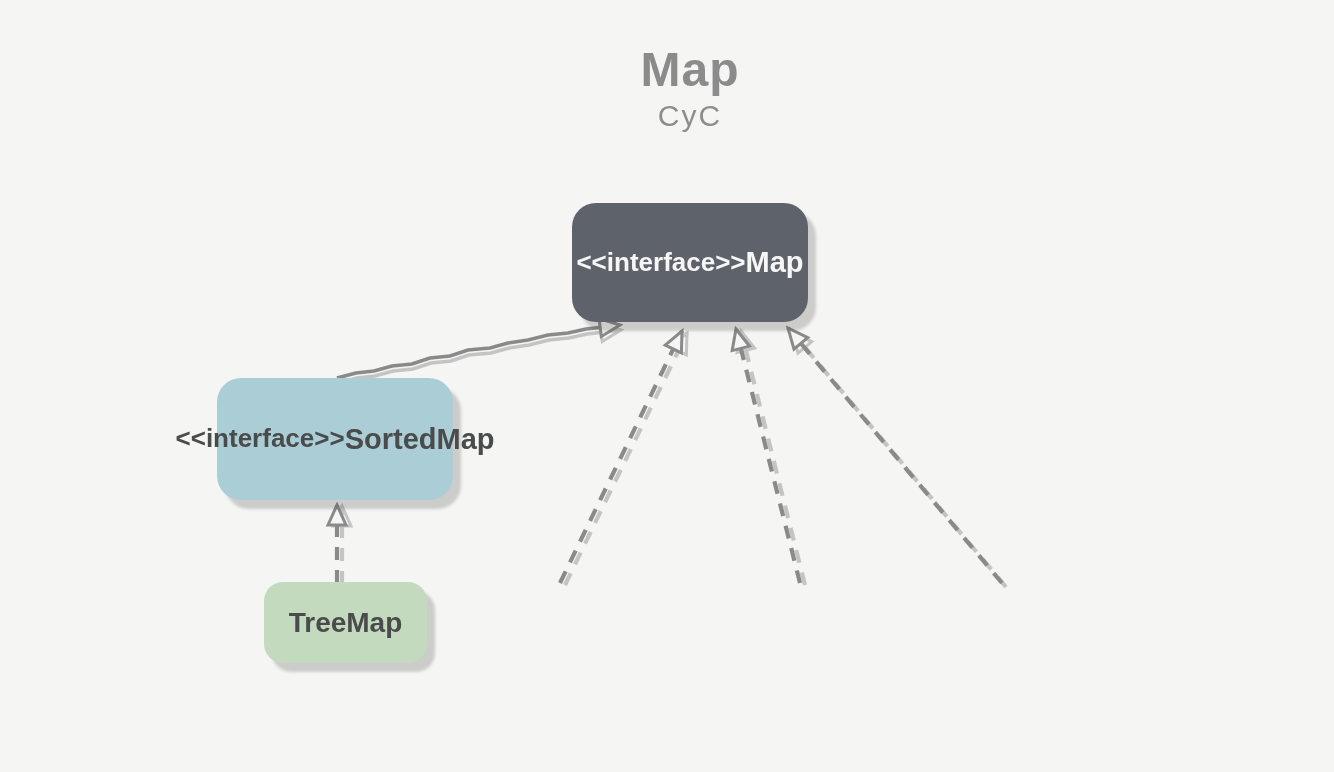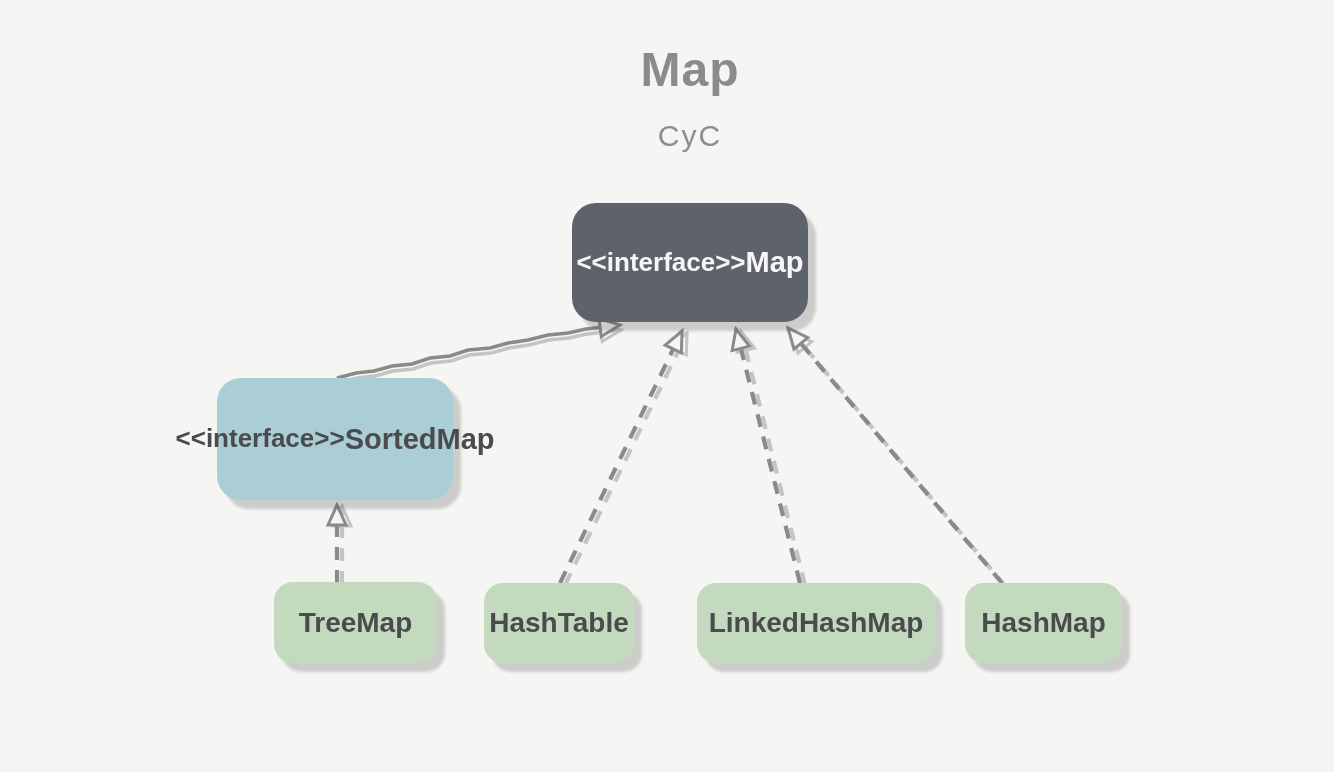--- a/index.html
+++ b/index.html
@@ -8,21 +8,21 @@
     --node-blue:#abced6; --node-green:#c3dabe; --node-text:#4a4b4c;
     --edge-dark:#8a8a8a; --edge-light:#c4c4c4;
   }
   *{box-sizing:border-box;margin:0;padding:0}
   html,body{width:1334px;height:772px;background:var(--bg);overflow:hidden;
     font-family:"Liberation Sans", sans-serif;}
   .stage{position:relative;width:1154px;height:772px;background:var(--bg)}
 
   .header{position:absolute;left:356px;top:42px;width:668px;text-align:center;z-index:3}
   .title{font-size:48px;font-weight:bold;color:var(--title-text);letter-spacing:1px}
-  .subtitle{margin-top:22px;font-size:30px;color:var(--subtitle-text);letter-spacing:2px}
+  .subtitle{margin-top:2px;font-size:30px;color:var(--subtitle-text);letter-spacing:2px}
 
   svg.edges{position:absolute;left:0;top:0;z-index:1}
   .edge-main{fill:none;stroke:var(--edge-dark);stroke-width:4.2}
   .edge-shadow{fill:none;stroke:var(--edge-light);stroke-width:4.2}
   .dash{stroke-dasharray:13 10}
   .wavy{stroke-width:3.6}
   .head-dark{fill:var(--bg);stroke:var(--edge-dark);stroke-width:3;stroke-linejoin:miter}
   .head-light{fill:none;stroke:var(--edge-light);stroke-width:3;stroke-linejoin:miter}
 
   .node{position:absolute;z-index:2;display:flex;flex-direction:row;justify-content:center;
@@ -75,29 +75,20 @@
   <div class="node dark" style="left:572px;top:203px;width:236px;height:119px">
     <div class="stereotype">&lt;&lt;interface&gt;&gt;</div>
     <div class="node-name">Map</div>
   </div>
 
   <div class="node blue" style="left:217px;top:378px;width:236px;height:122px">
     <div class="stereotype">&lt;&lt;interface&gt;&gt;</div>
     <div class="node-name">SortedMap</div>
   </div>
 
-  <div class="node green" style="left:274px;top:582px;width:163px;height:81px">
+  <div class="node green" style="left:264px;top:582px;width:163px;height:81px">
     <div class="node-name">TreeMap</div>
   </div>
 
-  <div class="node green" style="left:484px;top:583px;width:150px;height:80px">
-    <div class="node-name">HashTable</div>
-  </div>
 
-  <div class="node green" style="left:697px;top:583px;width:238px;height:80px">
-    <div class="node-name">LinkedHashMap</div>
-  </div>
 
-  <div class="node green" style="left:965px;top:583px;width:157px;height:80px">
-    <div class="node-name">HashMap</div>
-  </div>
 
 </div>
 
 </body></html>

